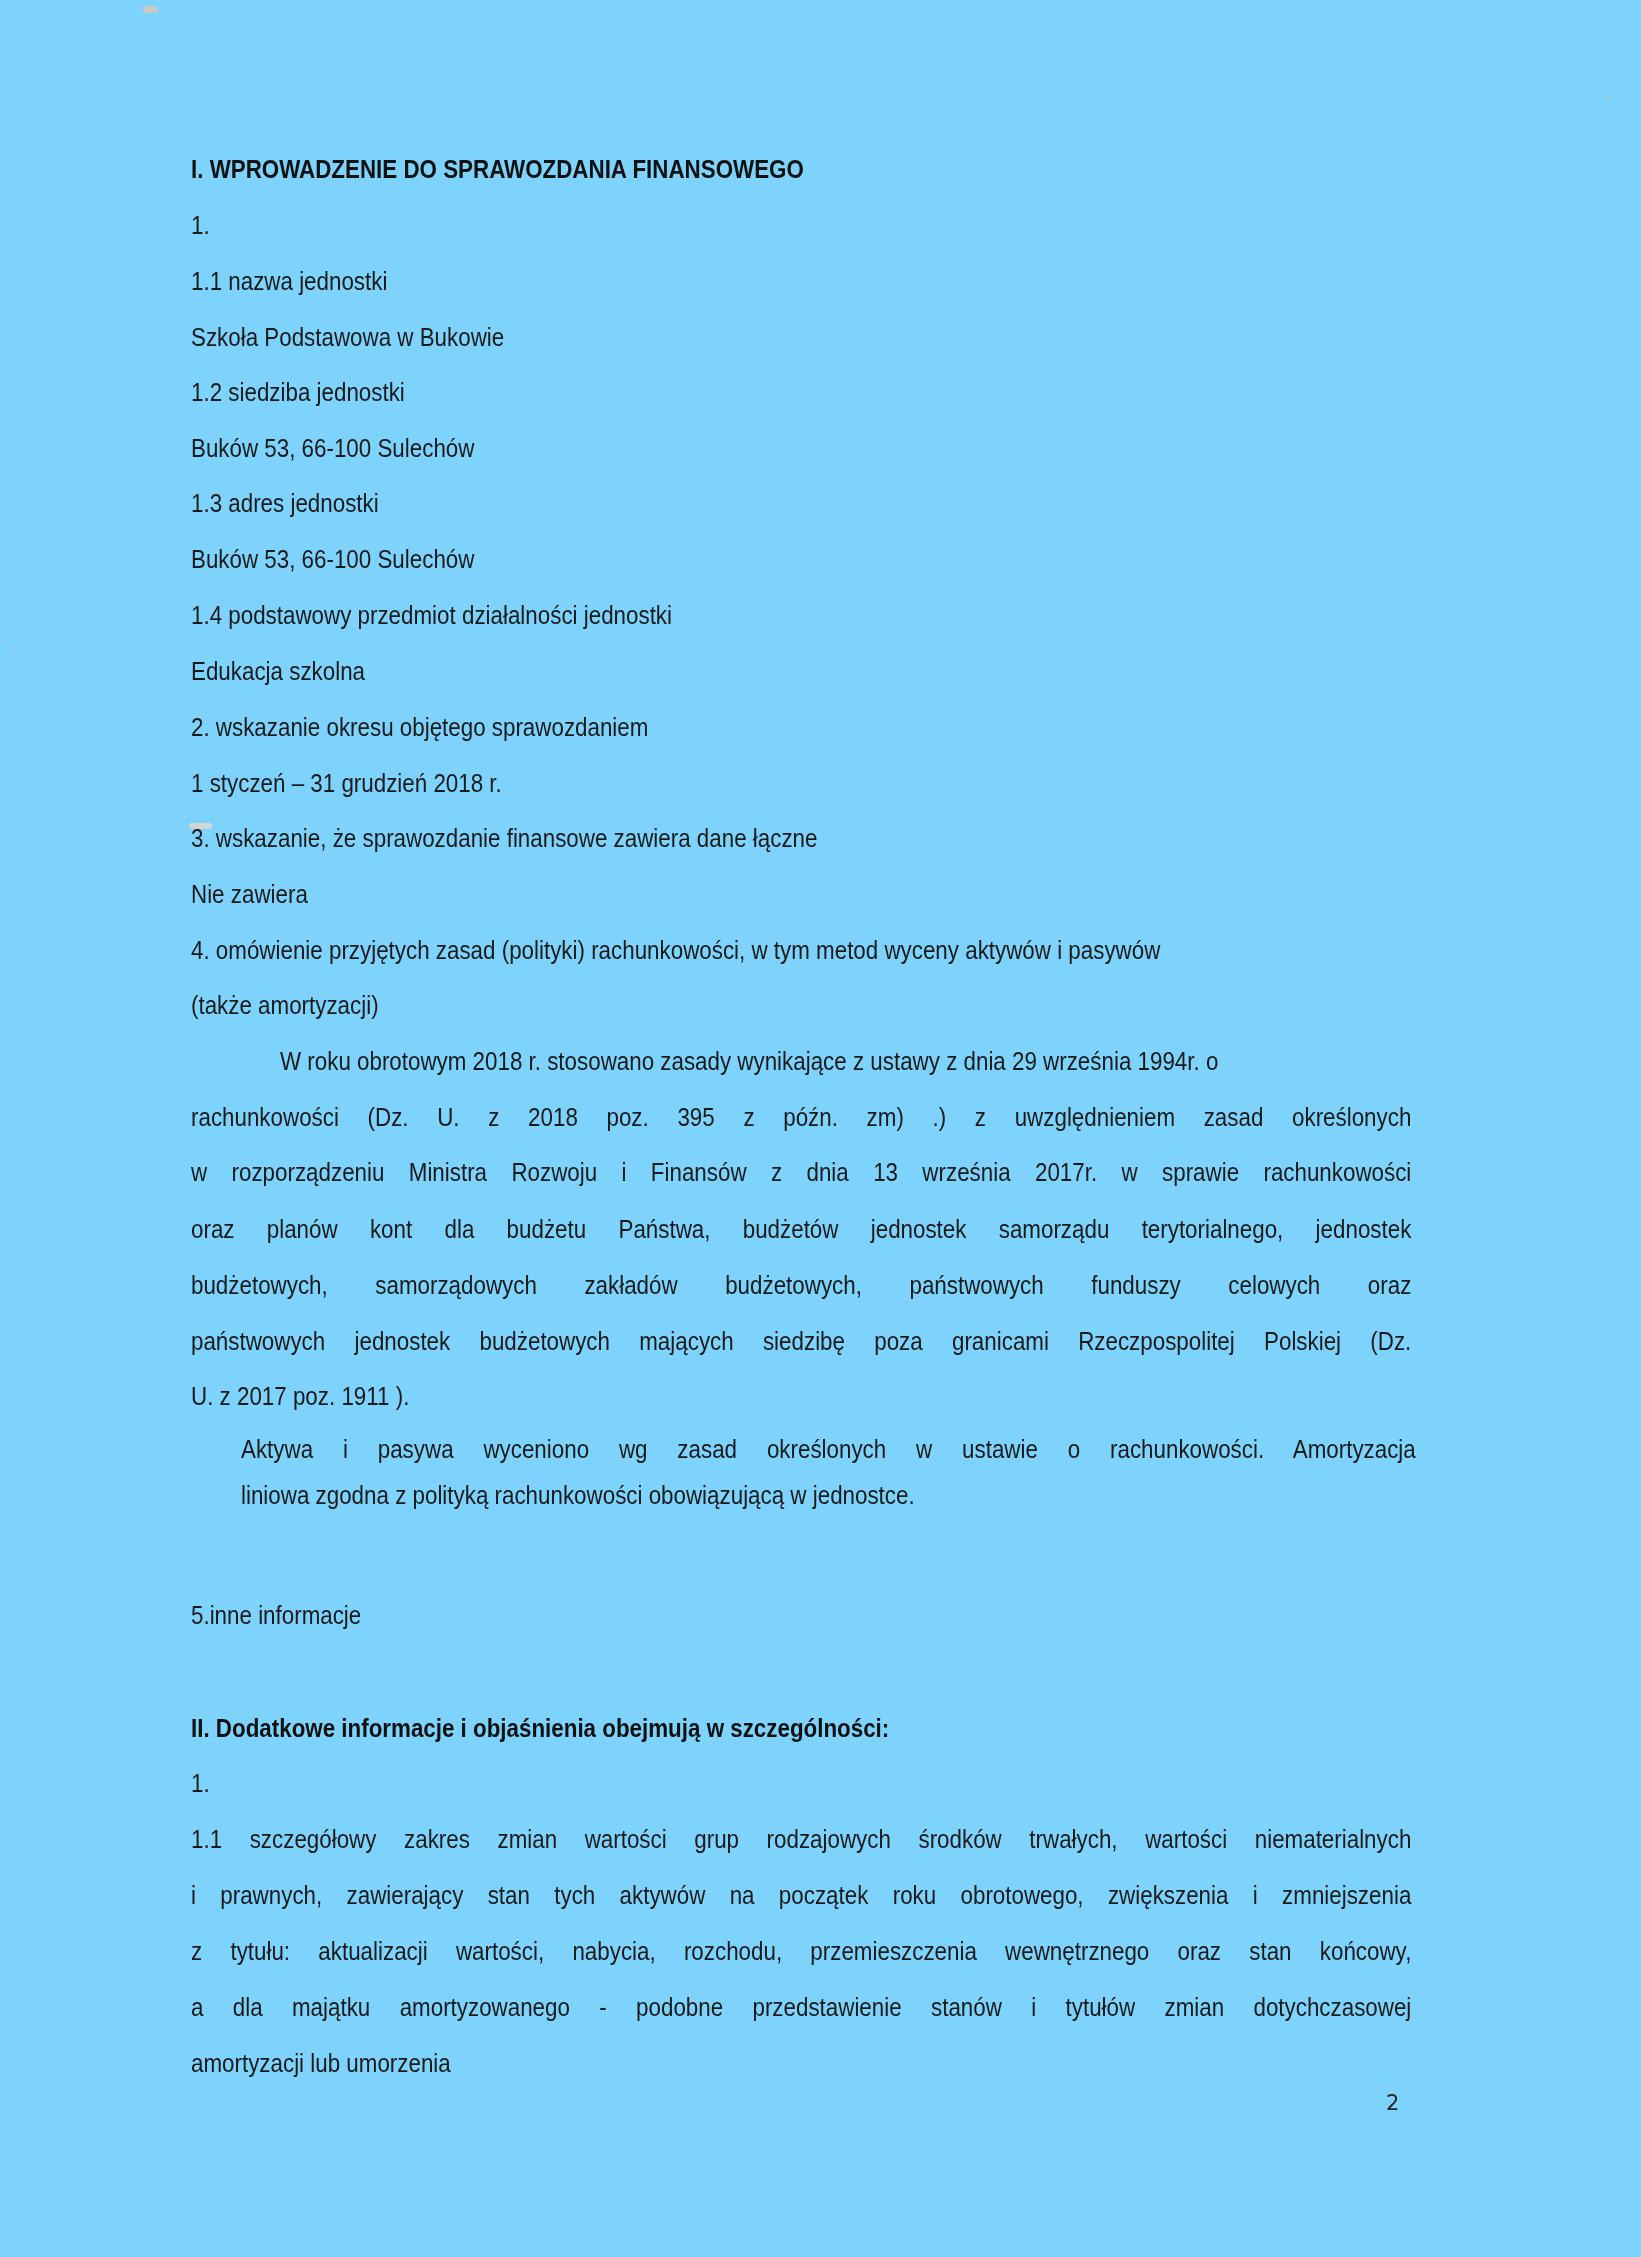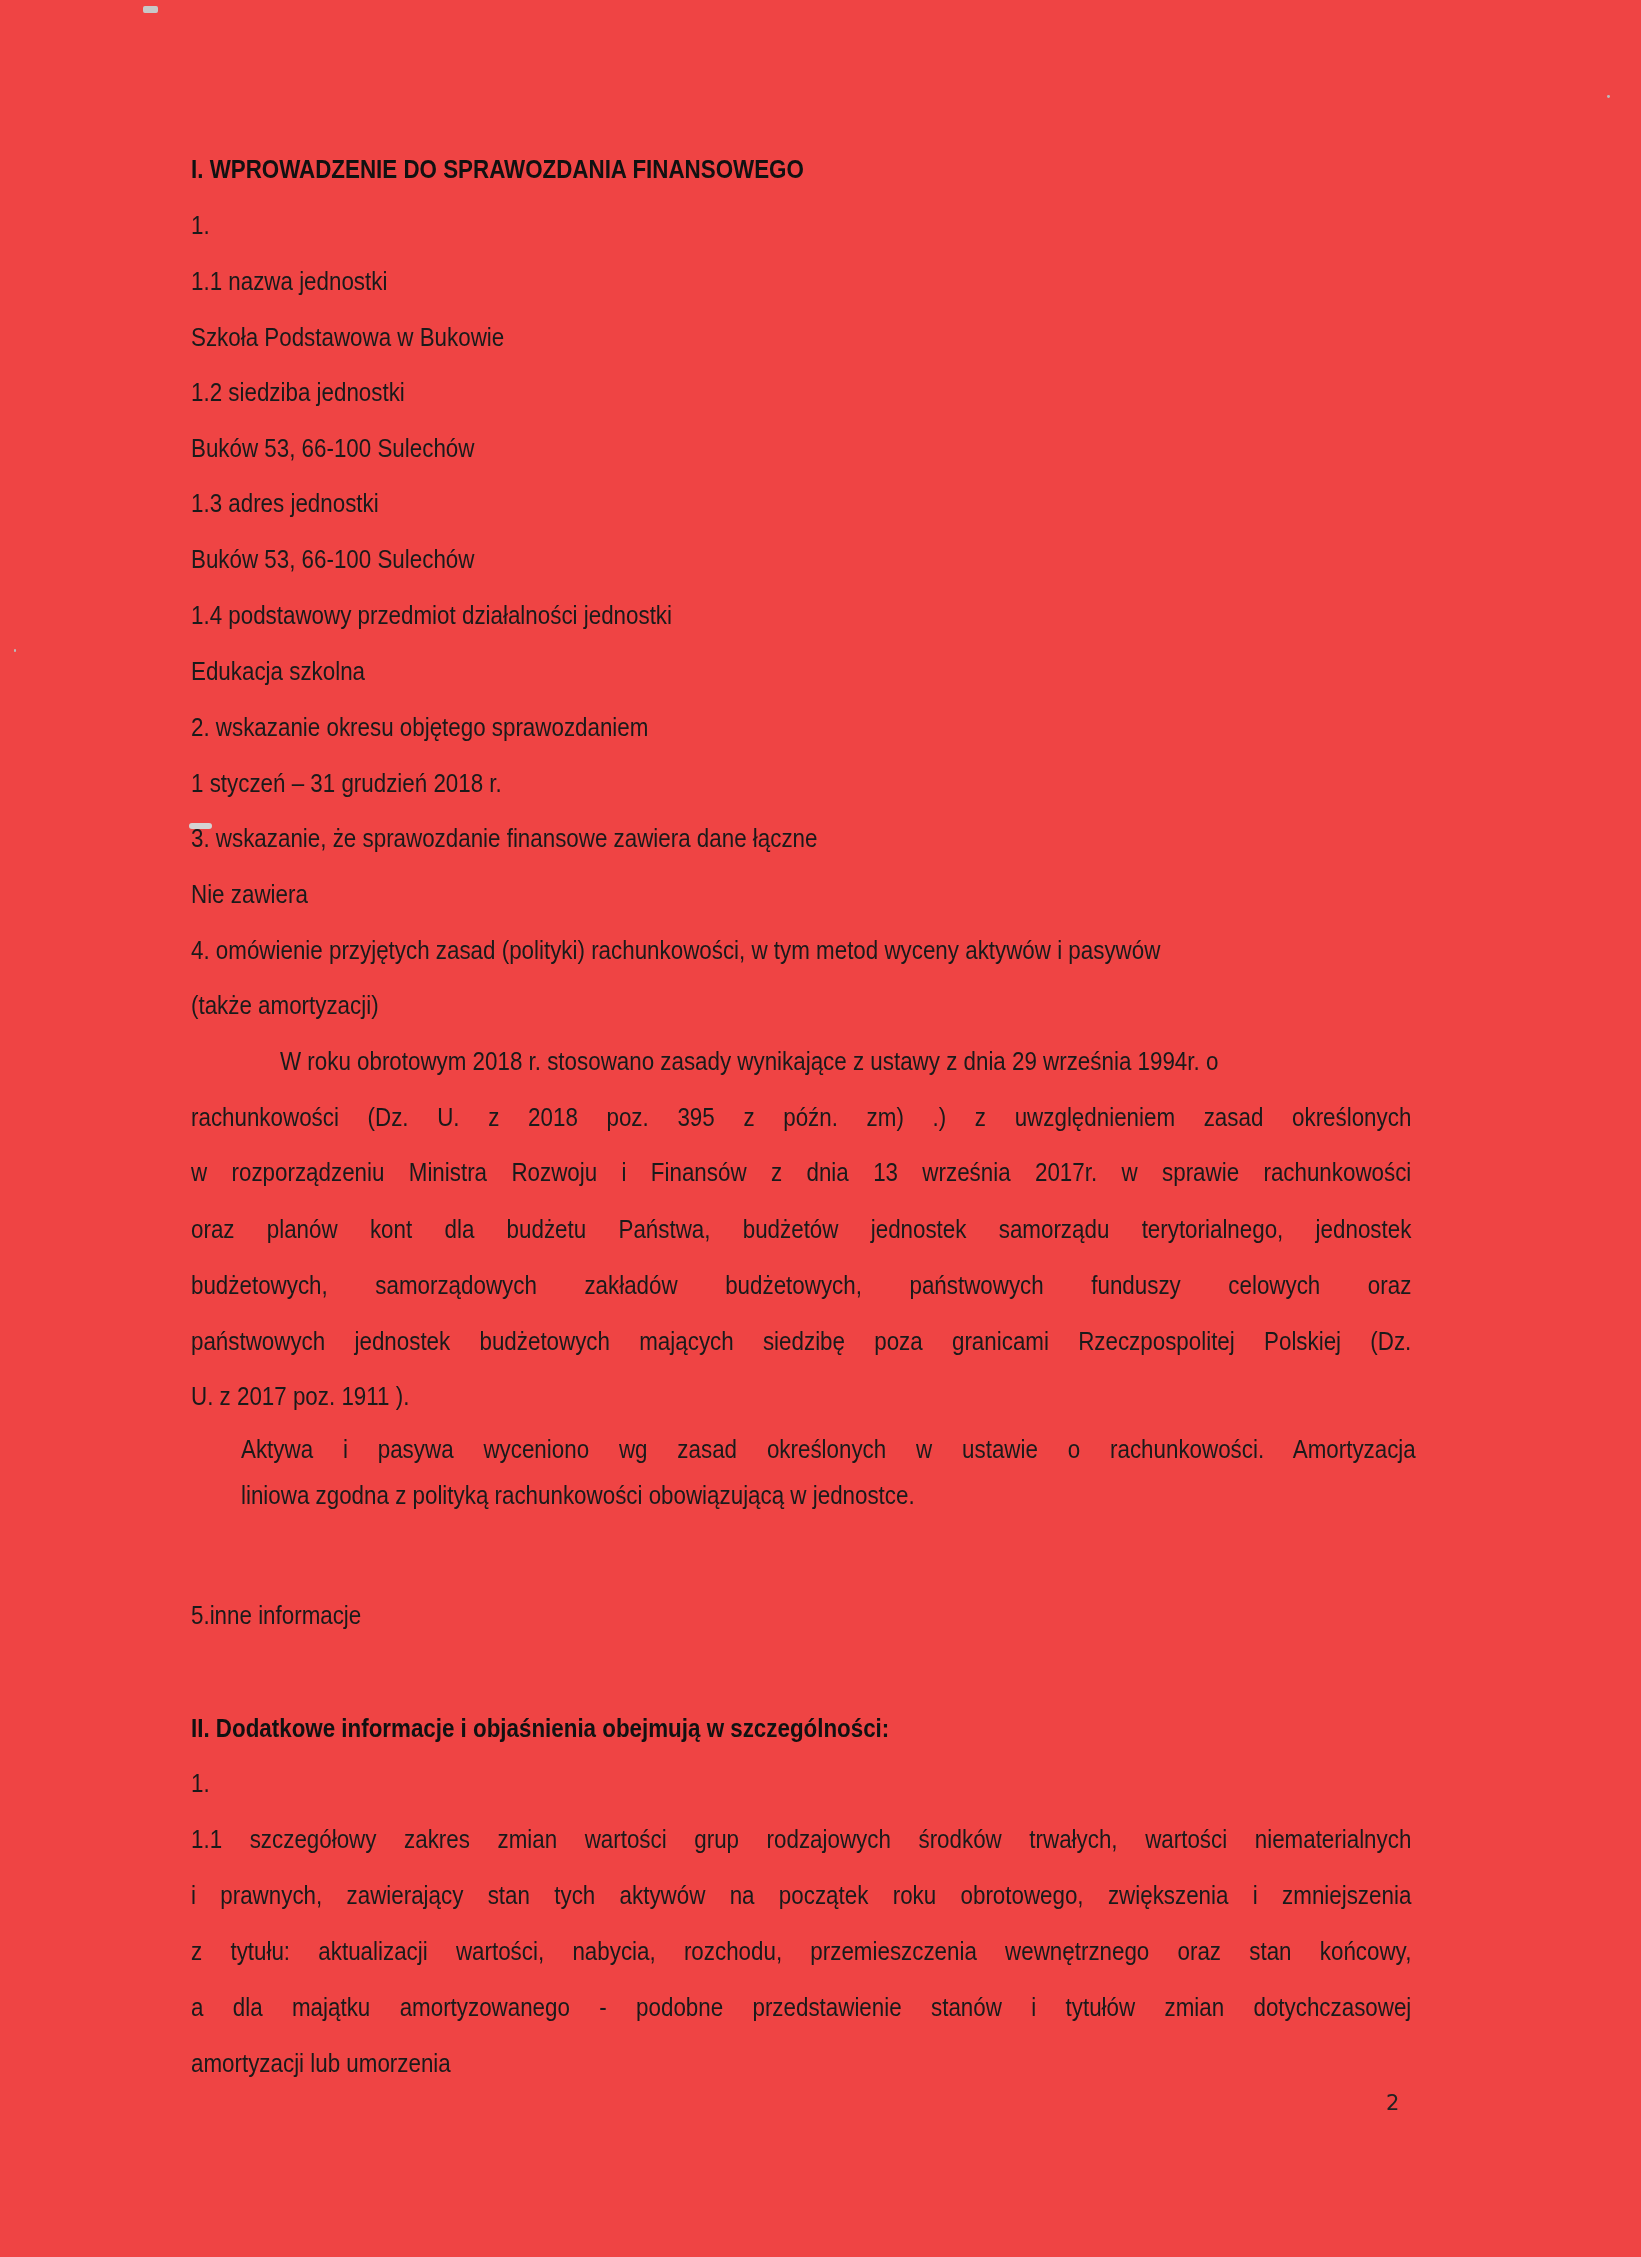--- a/index.html
+++ b/index.html
@@ -1,17 +1,17 @@
 <!DOCTYPE html>
 <html><head>
 <meta charset="utf-8">
 <style>
   html, body { margin: 0; padding: 0; background: #ffffff; }
   body { width: 1641px; height: 2257px; position: relative; overflow: hidden; }
-  .page { position: absolute; left: 0; top: 0; width: 1641px; height: 2257px; background: #ef4444; }
+  .page { position: absolute; left: 0; top: 0; width: 1641px; height: 2257px; background: #7dd3fc; }
   .ln {
     position: absolute; left: 191px; white-space: nowrap;
     font-family: "Liberation Sans", sans-serif; font-size: 26px; color: #1a1a1a;
     transform: scaleX(0.86); transform-origin: left top; line-height: 31px;
   }
   .just { width: 1419px; text-align: justify; text-align-last: justify; white-space: normal; }
   .bold { font-weight: bold; color: #111; }
   .ind { left: 241px; }
   .ind-just { width: 1366px; }
   .pageno {

